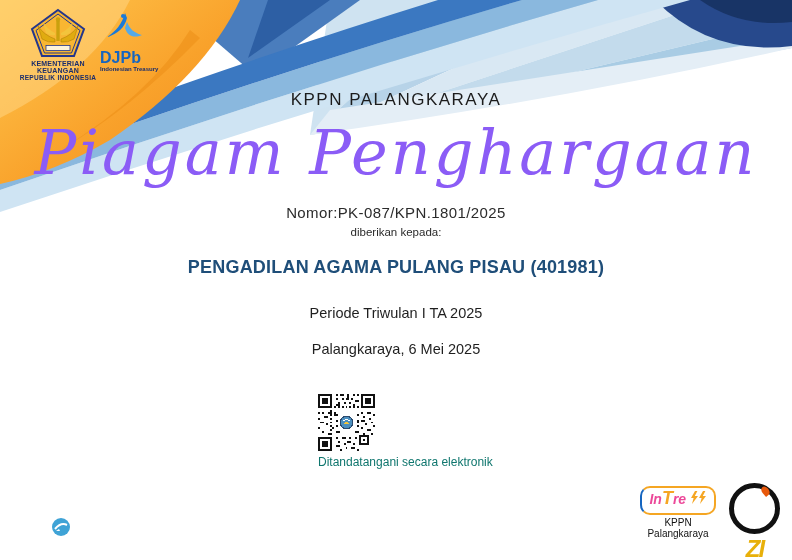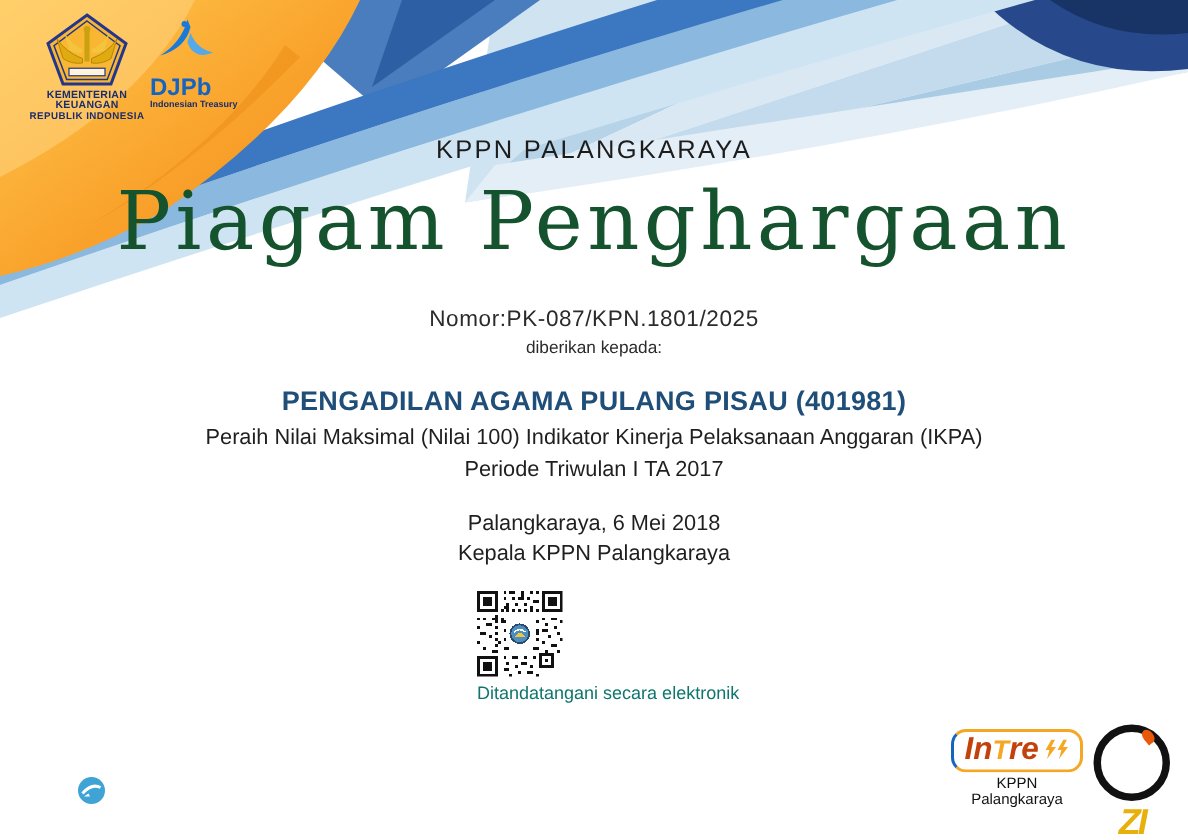--- a/index.html
+++ b/index.html
@@ -20,22 +20,22 @@
   .kemenkeu .l1 { font-size:7px; font-weight:bold; color:#1b2d6b; letter-spacing:.2px; margin-top:2px; }
   .kemenkeu .l2 { font-size:6.5px; font-weight:bold; color:#1b2d6b; letter-spacing:.3px; }
 
   
   .djpb { top:12px; left:100px; width:62px; text-align:left; }
   .djpb .name { font-size:16px; font-weight:bold; color:#1565c0; line-height:1; }
   .djpb .tag  { font-size:6px; font-weight:bold; color:#1b2d6b; }
 
   
   .issuer   { top:90px;  font-size:17px; letter-spacing:1.5px; color:#1c1c1c; }
-  .title    { top:116px; font-size:54px; letter-spacing:3px;
-              color:#14532d; font-family:"DejaVu Serif", serif; }
+  .title    { top:116px; font-size:62px; font-style:italic; letter-spacing:3px;
+              color:#8b5cf6; font-family:"DejaVu Serif", serif; }
   .number   { top:204px; font-size:15px; color:#2b2b2b; letter-spacing:.4px; }
   .givento  { top:226px; font-size:11.5px; color:#2b2b2b; }
   .recipient{ top:257px; font-size:18px; font-weight:bold; color:#1f4e79; letter-spacing:.2px; }
   .achieve  { top:284px; font-size:14.5px; color:#1f1f1f; }
   .period   { top:305px; font-size:14.5px; color:#1f1f1f; }
   .placedate{ top:341px; font-size:14.5px; color:#1f1f1f; }
   .sigtitle { top:361px; font-size:14.5px; color:#1f1f1f; }
 
   
   .sign { top:394px; left:318px; width:260px; }
@@ -43,21 +43,21 @@
   .esign { margin-top:4px; font-size:12px; color:#0f766e; }
   .signame { margin-top:2px; font-size:16px; color:#1f1f1f; }
 
   
   .intress-wrap { top:486px; left:634px; width:88px; text-align:center; }
   .intress-box {
     display:inline-block; padding:1px 7px 2px 7px; border-radius:10px;
     border:2.5px solid #f5a623; border-left-color:#1565c0;
     background:#fff; line-height:1; height:29px;
   }
-  .intress-box .b { color:#c2410c; font-weight:bold; font-size:21px; font-style:italic; }
+  .intress-box .b { color:#ec4899; font-weight:bold; font-size:14px; font-style:italic; }
   .intress-box .o { color:#f5a623; font-weight:bold; font-size:18px; font-style:italic; }
   .intress-cap { font-size:10px; color:#111; margin-top:2px; }
   .zi {
     top:483px; left:729px; width:51px; height:51px; border-radius:50%;
     border:5px solid #111; background:#fff; text-align:center;
   }
   .zi .mono { font-size:24px; font-weight:bold; color:#e8b00a; line-height:41px;
               letter-spacing:-2px; font-style:italic; display:block;margin-top:40px; }
   .zi .flame { position:absolute; top:-2px; left:28px; width:7px; height:10px;
                background:#e8590c; border-radius:50% 50% 50% 0; transform:rotate(-40deg); }
@@ -134,24 +134,22 @@
     </svg>
     <div class="name">DJPb</div>
     <div class="tag">Indonesian Treasury</div>
   </div>
 
   <div class="abs ctr issuer">KPPN PALANGKARAYA</div>
   <div class="abs ctr title">Piagam Penghargaan</div>
   <div class="abs ctr number">Nomor:PK-087/KPN.1801/2025</div>
   <div class="abs ctr givento">diberikan kepada:</div>
   <div class="abs ctr recipient">PENGADILAN AGAMA PULANG PISAU (401981)</div>
-  <div class="abs ctr achieve">Peraih Nilai Maksimal (Nilai 100) Indikator Kinerja Pelaksanaan Anggaran (IKPA)</div>
-  <div class="abs ctr period">Periode Triwulan I TA 2017</div>
-  <div class="abs ctr placedate">Palangkaraya, 6 Mei 2018</div>
-  <div class="abs ctr sigtitle">Kepala KPPN Palangkaraya</div>
+  <div class="abs ctr period">Periode Triwulan I TA 2025</div>
+  <div class="abs ctr placedate">Palangkaraya, 6 Mei 2025</div>
 
   <div class="abs sign">
     <svg class="qr" viewBox="0 0 29 29" shape-rendering="crispEdges">
       <rect width="29" height="29" fill="#fff"></rect>
       <g fill="#111">
         <rect x="0" y="0" width="7" height="7"></rect>
           <rect x="22" y="0" width="7" height="7"></rect>
           <rect x="0" y="22" width="7" height="7"></rect>
       </g>
       <g fill="#fff">

